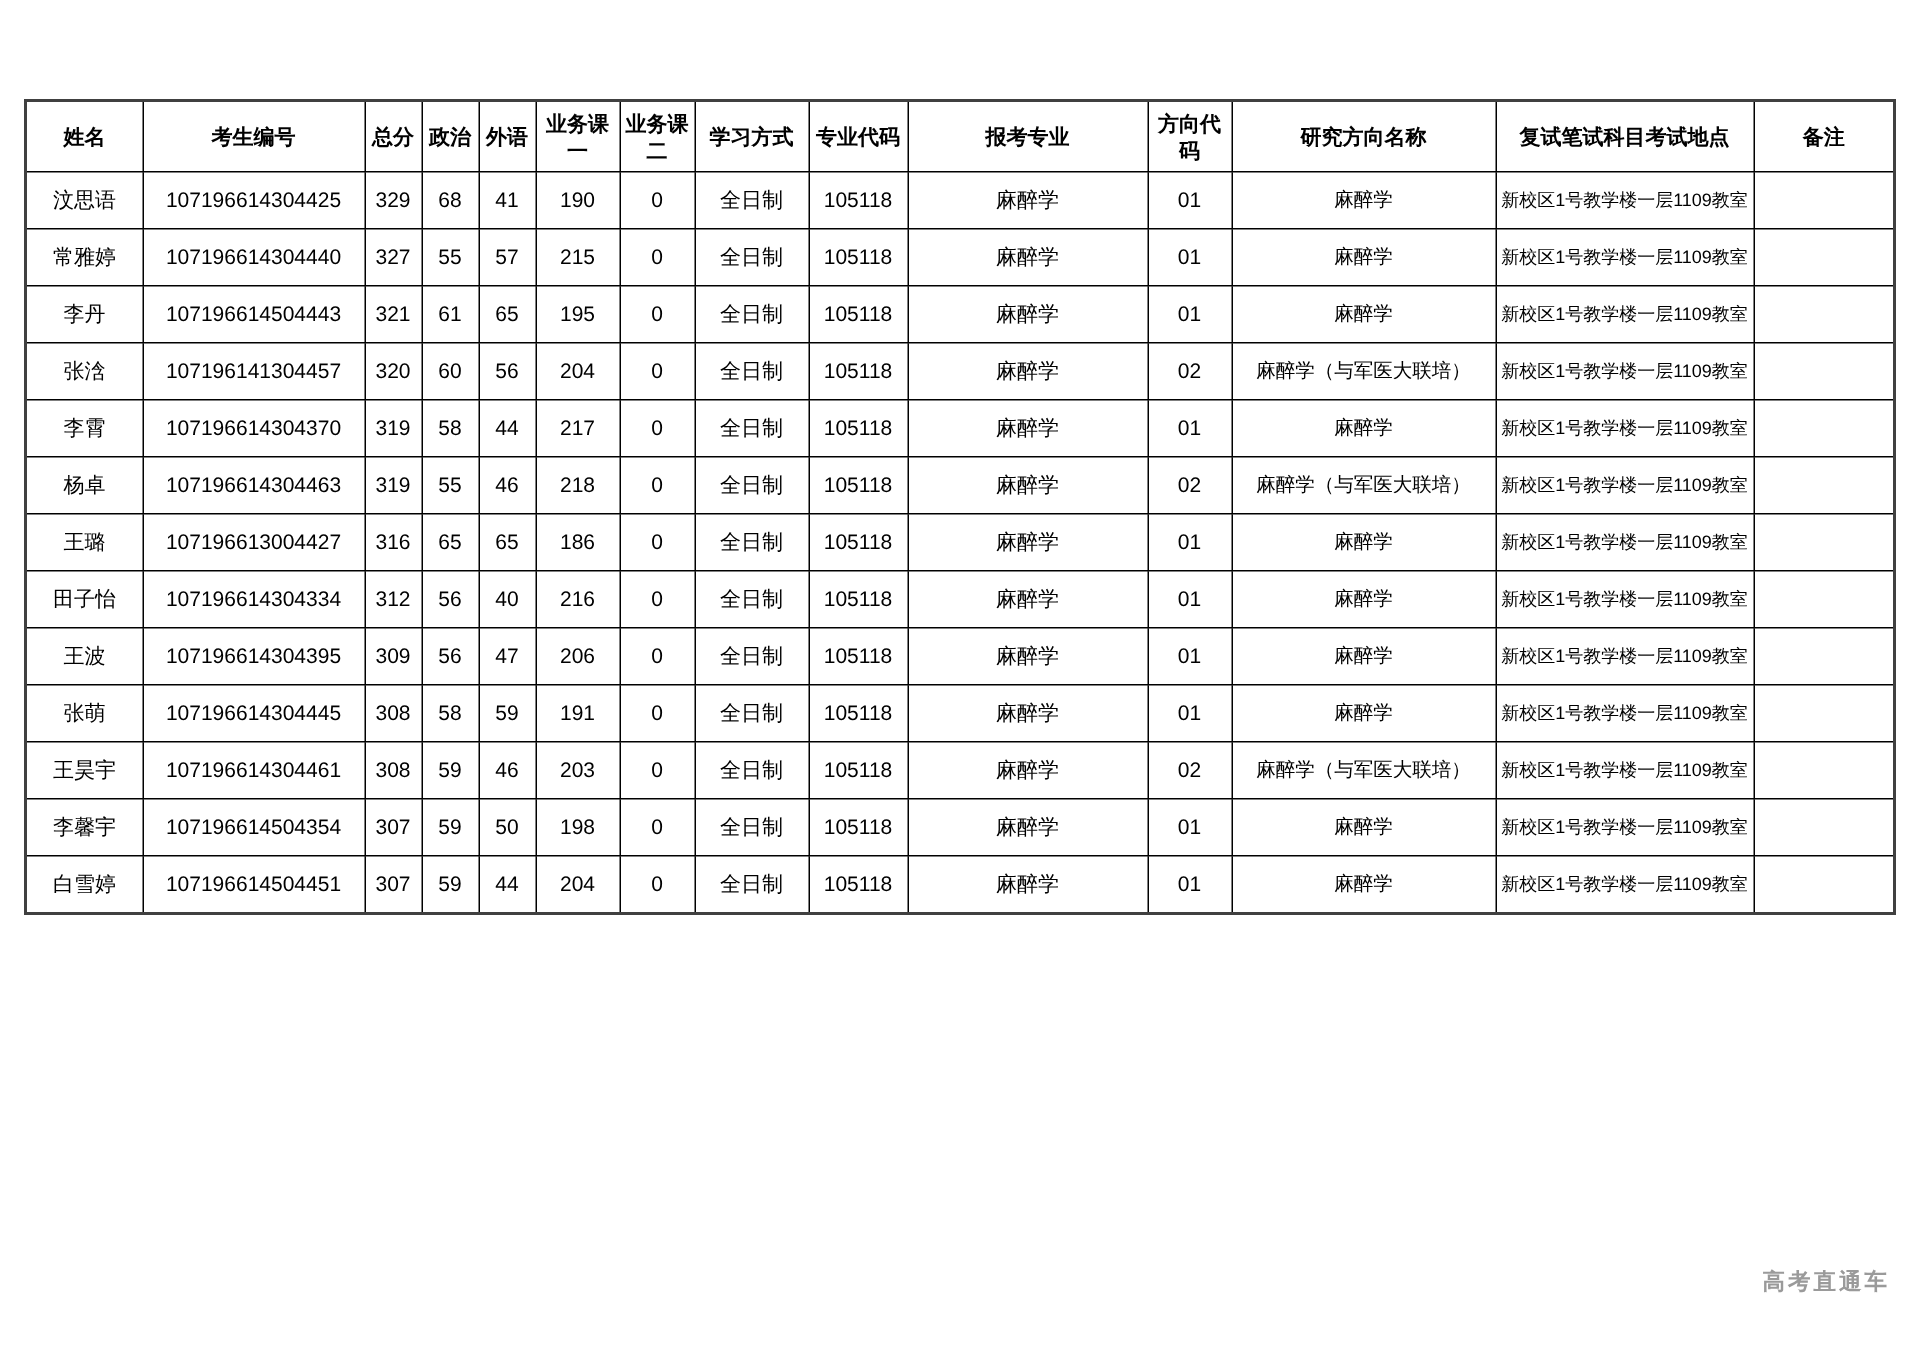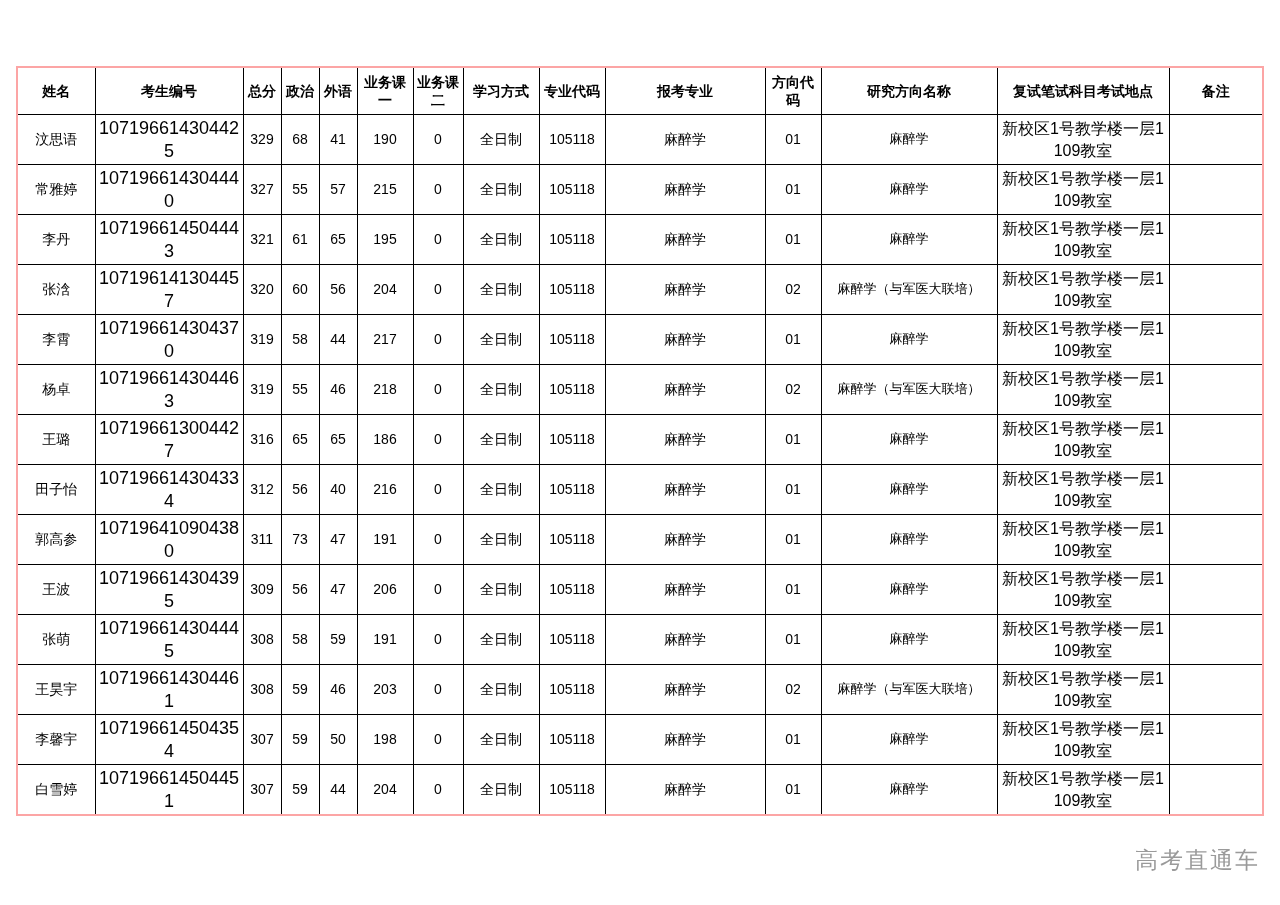--- a/index.html
+++ b/index.html
@@ -14,21 +14,21 @@
     position: relative;
     overflow: hidden;
   }
   .results-table {
     position: absolute;
     left: 16px;
     top: 66px;
     width: 1246px;
     border-collapse: collapse;
     table-layout: fixed;
-    border: 2px solid #fca5a5;
+    border: 2px solid #404040;
   }
   .results-table th,
   .results-table td {
     border: 1px solid #000;
     text-align: center;
     vertical-align: middle;
     color: #000;
     padding: 2px 3px;
     word-break: break-all;
     overflow: hidden;
@@ -38,38 +38,38 @@
     font-size: 14px;
     line-height: 1.3;
     height: 42px;
   }
   .results-table td {
     font-size: 14px;
     line-height: 1.25;
     height: 33px;
   }
   .results-table td.col-candidate_no {
-    font-size: 18px;
+    font-size: 14px;
     letter-spacing: 0px;
   }
   .results-table td.col-exam_location {
-    font-size: 16px;
+    font-size: 12px;
     line-height: 1.35;
   }
   .results-table td.col-direction_name {
     font-size: 13px;
   }
   .watermark {
     position: absolute;
     right: 20px;
     top: 845px;
     color: #9a9a9a;
-    font-size: 23px;
+    font-size: 15px;
     letter-spacing: 2px;
-    font-weight: normal;
+    font-weight: bold;
   }
 </style>
 </head>
 <body>
 
 <table class="results-table">
   <colgroup>
     <col style="width:78px">
     <col style="width:148px">
     <col style="width:38px">
@@ -226,36 +226,20 @@
         <td class="col-course2">0</td>
         <td class="col-study_mode">全日制</td>
         <td class="col-major_code">105118</td>
         <td class="col-major">麻醉学</td>
         <td class="col-direction_code">01</td>
         <td class="col-direction_name">麻醉学</td>
         <td class="col-exam_location">新校区1号教学楼一层1109教室</td>
         <td class="col-remark"></td>
       </tr>
       <tr>
-        <td class="col-name">郭高参</td>
-        <td class="col-candidate_no">107196410904380</td>
-        <td class="col-total">311</td>
-        <td class="col-politics">73</td>
-        <td class="col-foreign_lang">47</td>
-        <td class="col-course1">191</td>
-        <td class="col-course2">0</td>
-        <td class="col-study_mode">全日制</td>
-        <td class="col-major_code">105118</td>
-        <td class="col-major">麻醉学</td>
-        <td class="col-direction_code">01</td>
-        <td class="col-direction_name">麻醉学</td>
-        <td class="col-exam_location">新校区1号教学楼一层1109教室</td>
-        <td class="col-remark"></td>
-      </tr>
-      <tr>
         <td class="col-name">王波</td>
         <td class="col-candidate_no">107196614304395</td>
         <td class="col-total">309</td>
         <td class="col-politics">56</td>
         <td class="col-foreign_lang">47</td>
         <td class="col-course1">206</td>
         <td class="col-course2">0</td>
         <td class="col-study_mode">全日制</td>
         <td class="col-major_code">105118</td>
         <td class="col-major">麻醉学</td>

